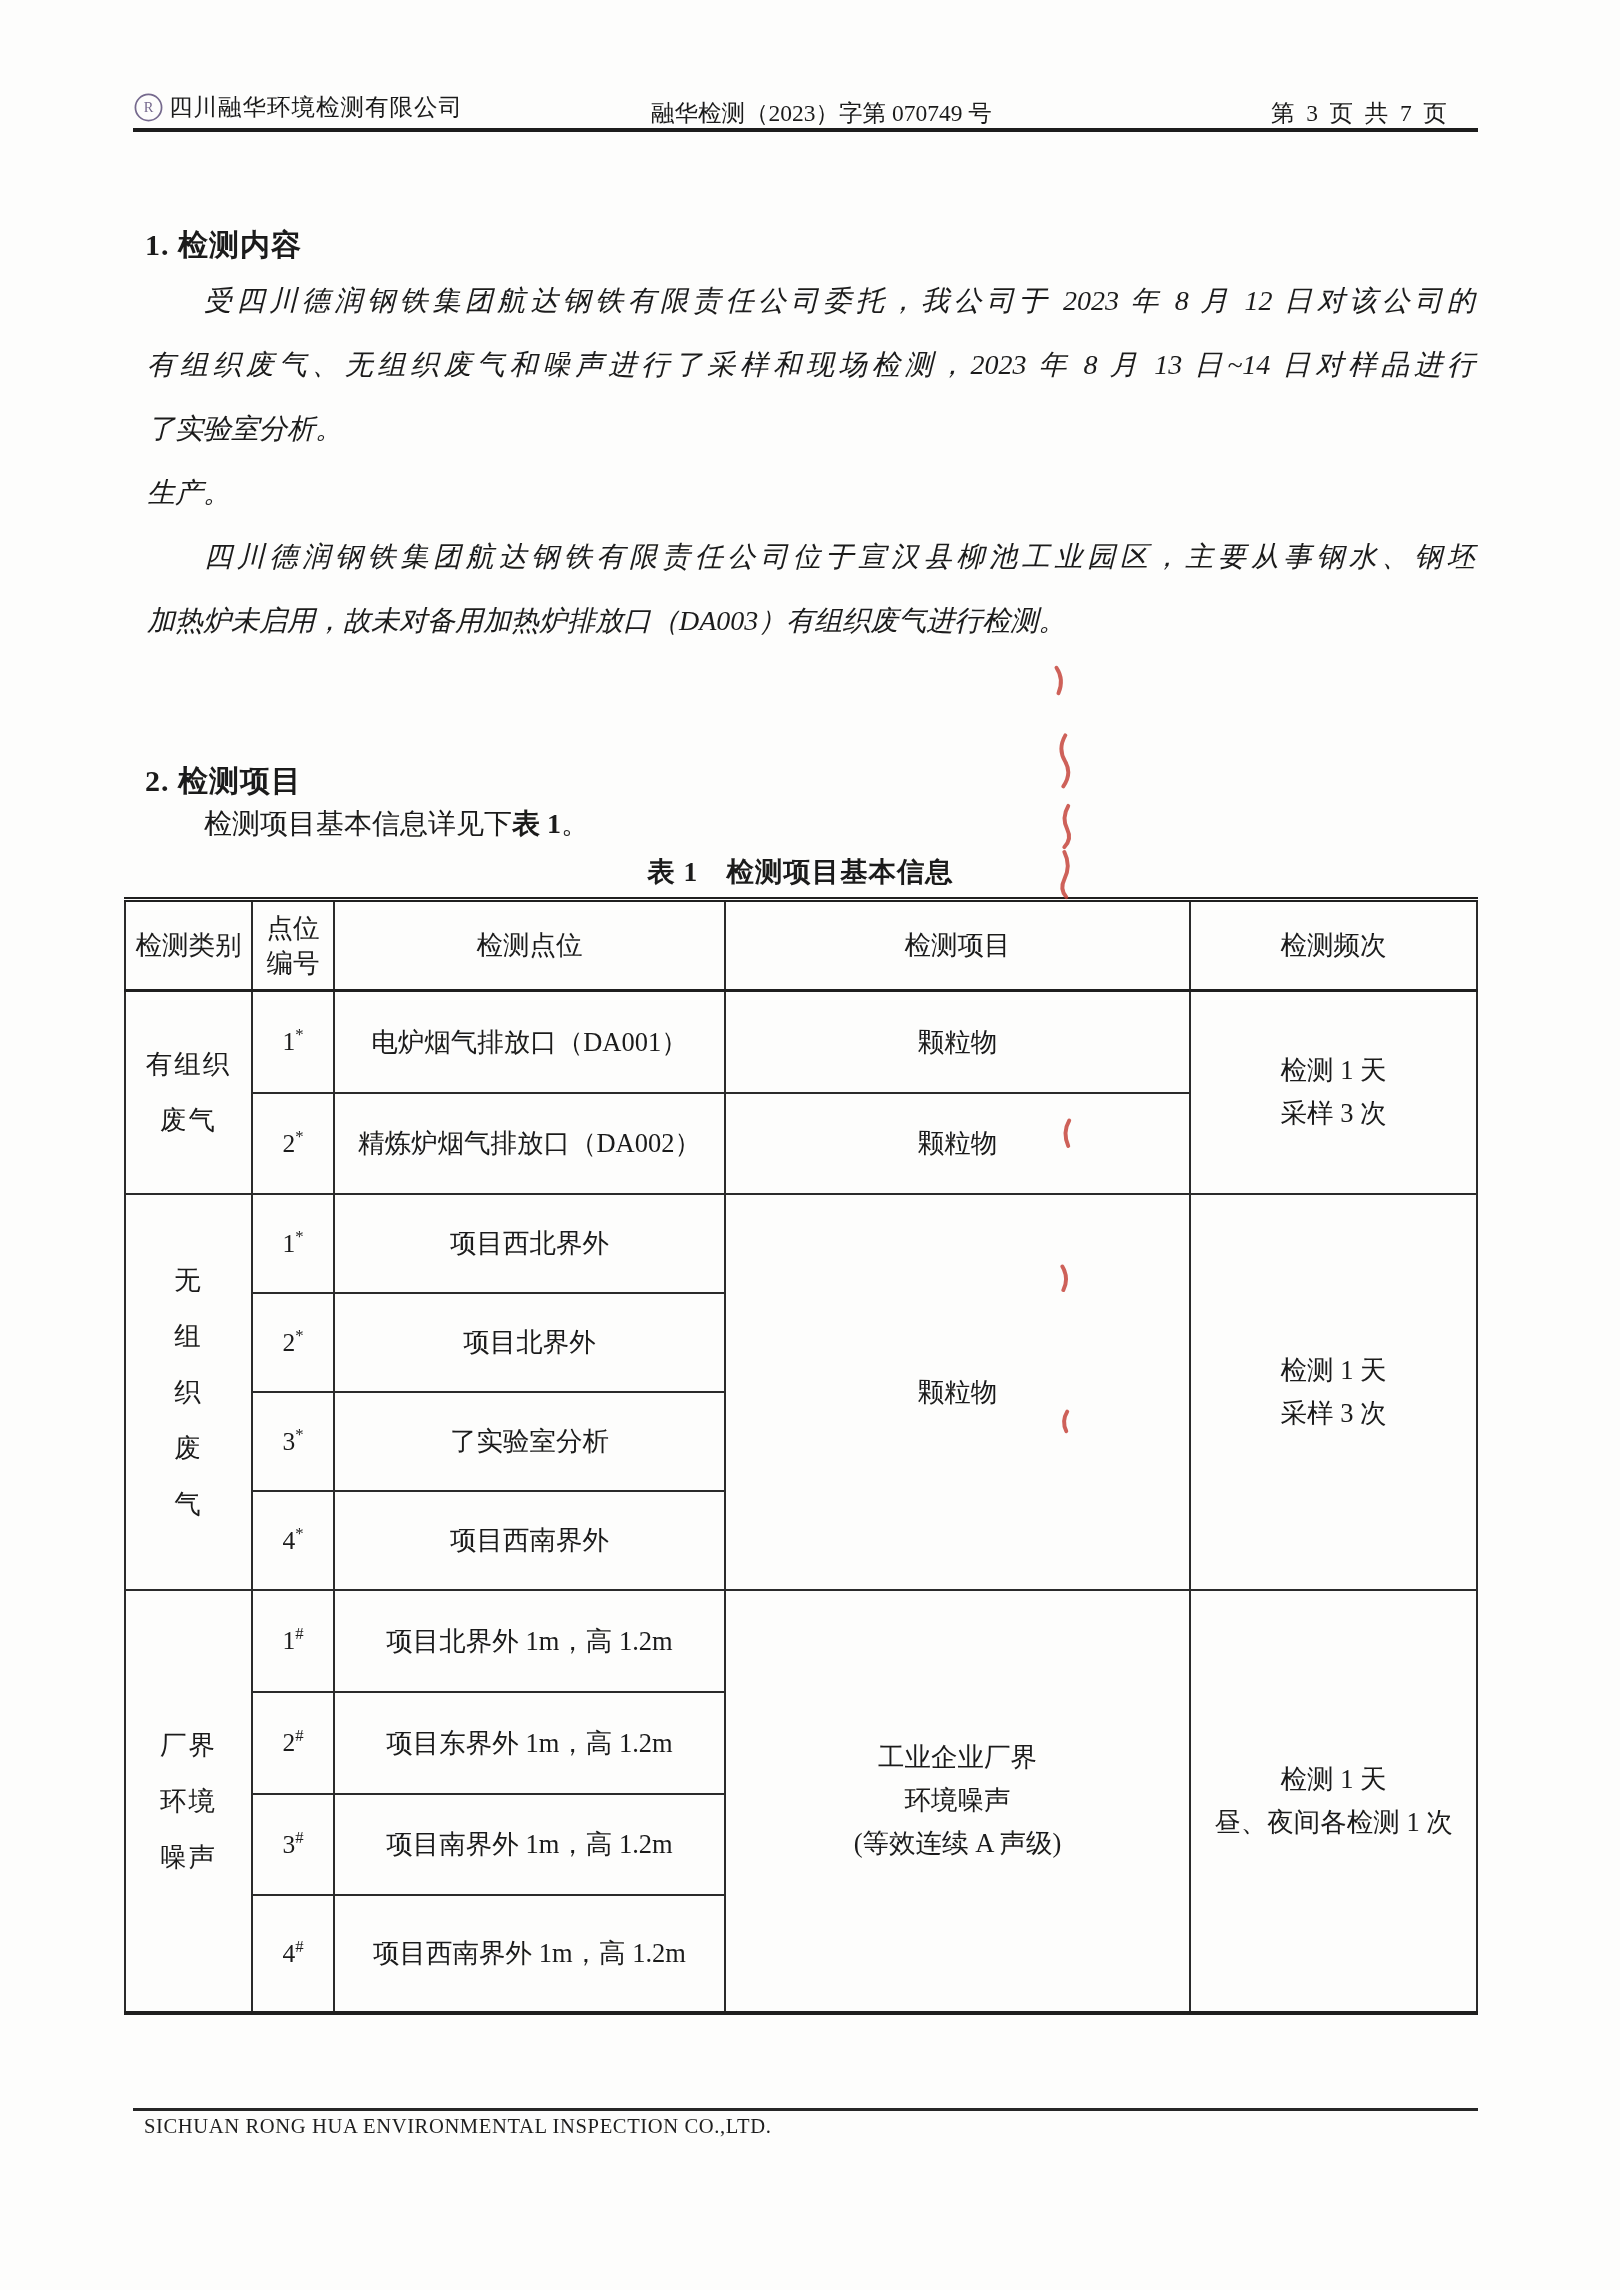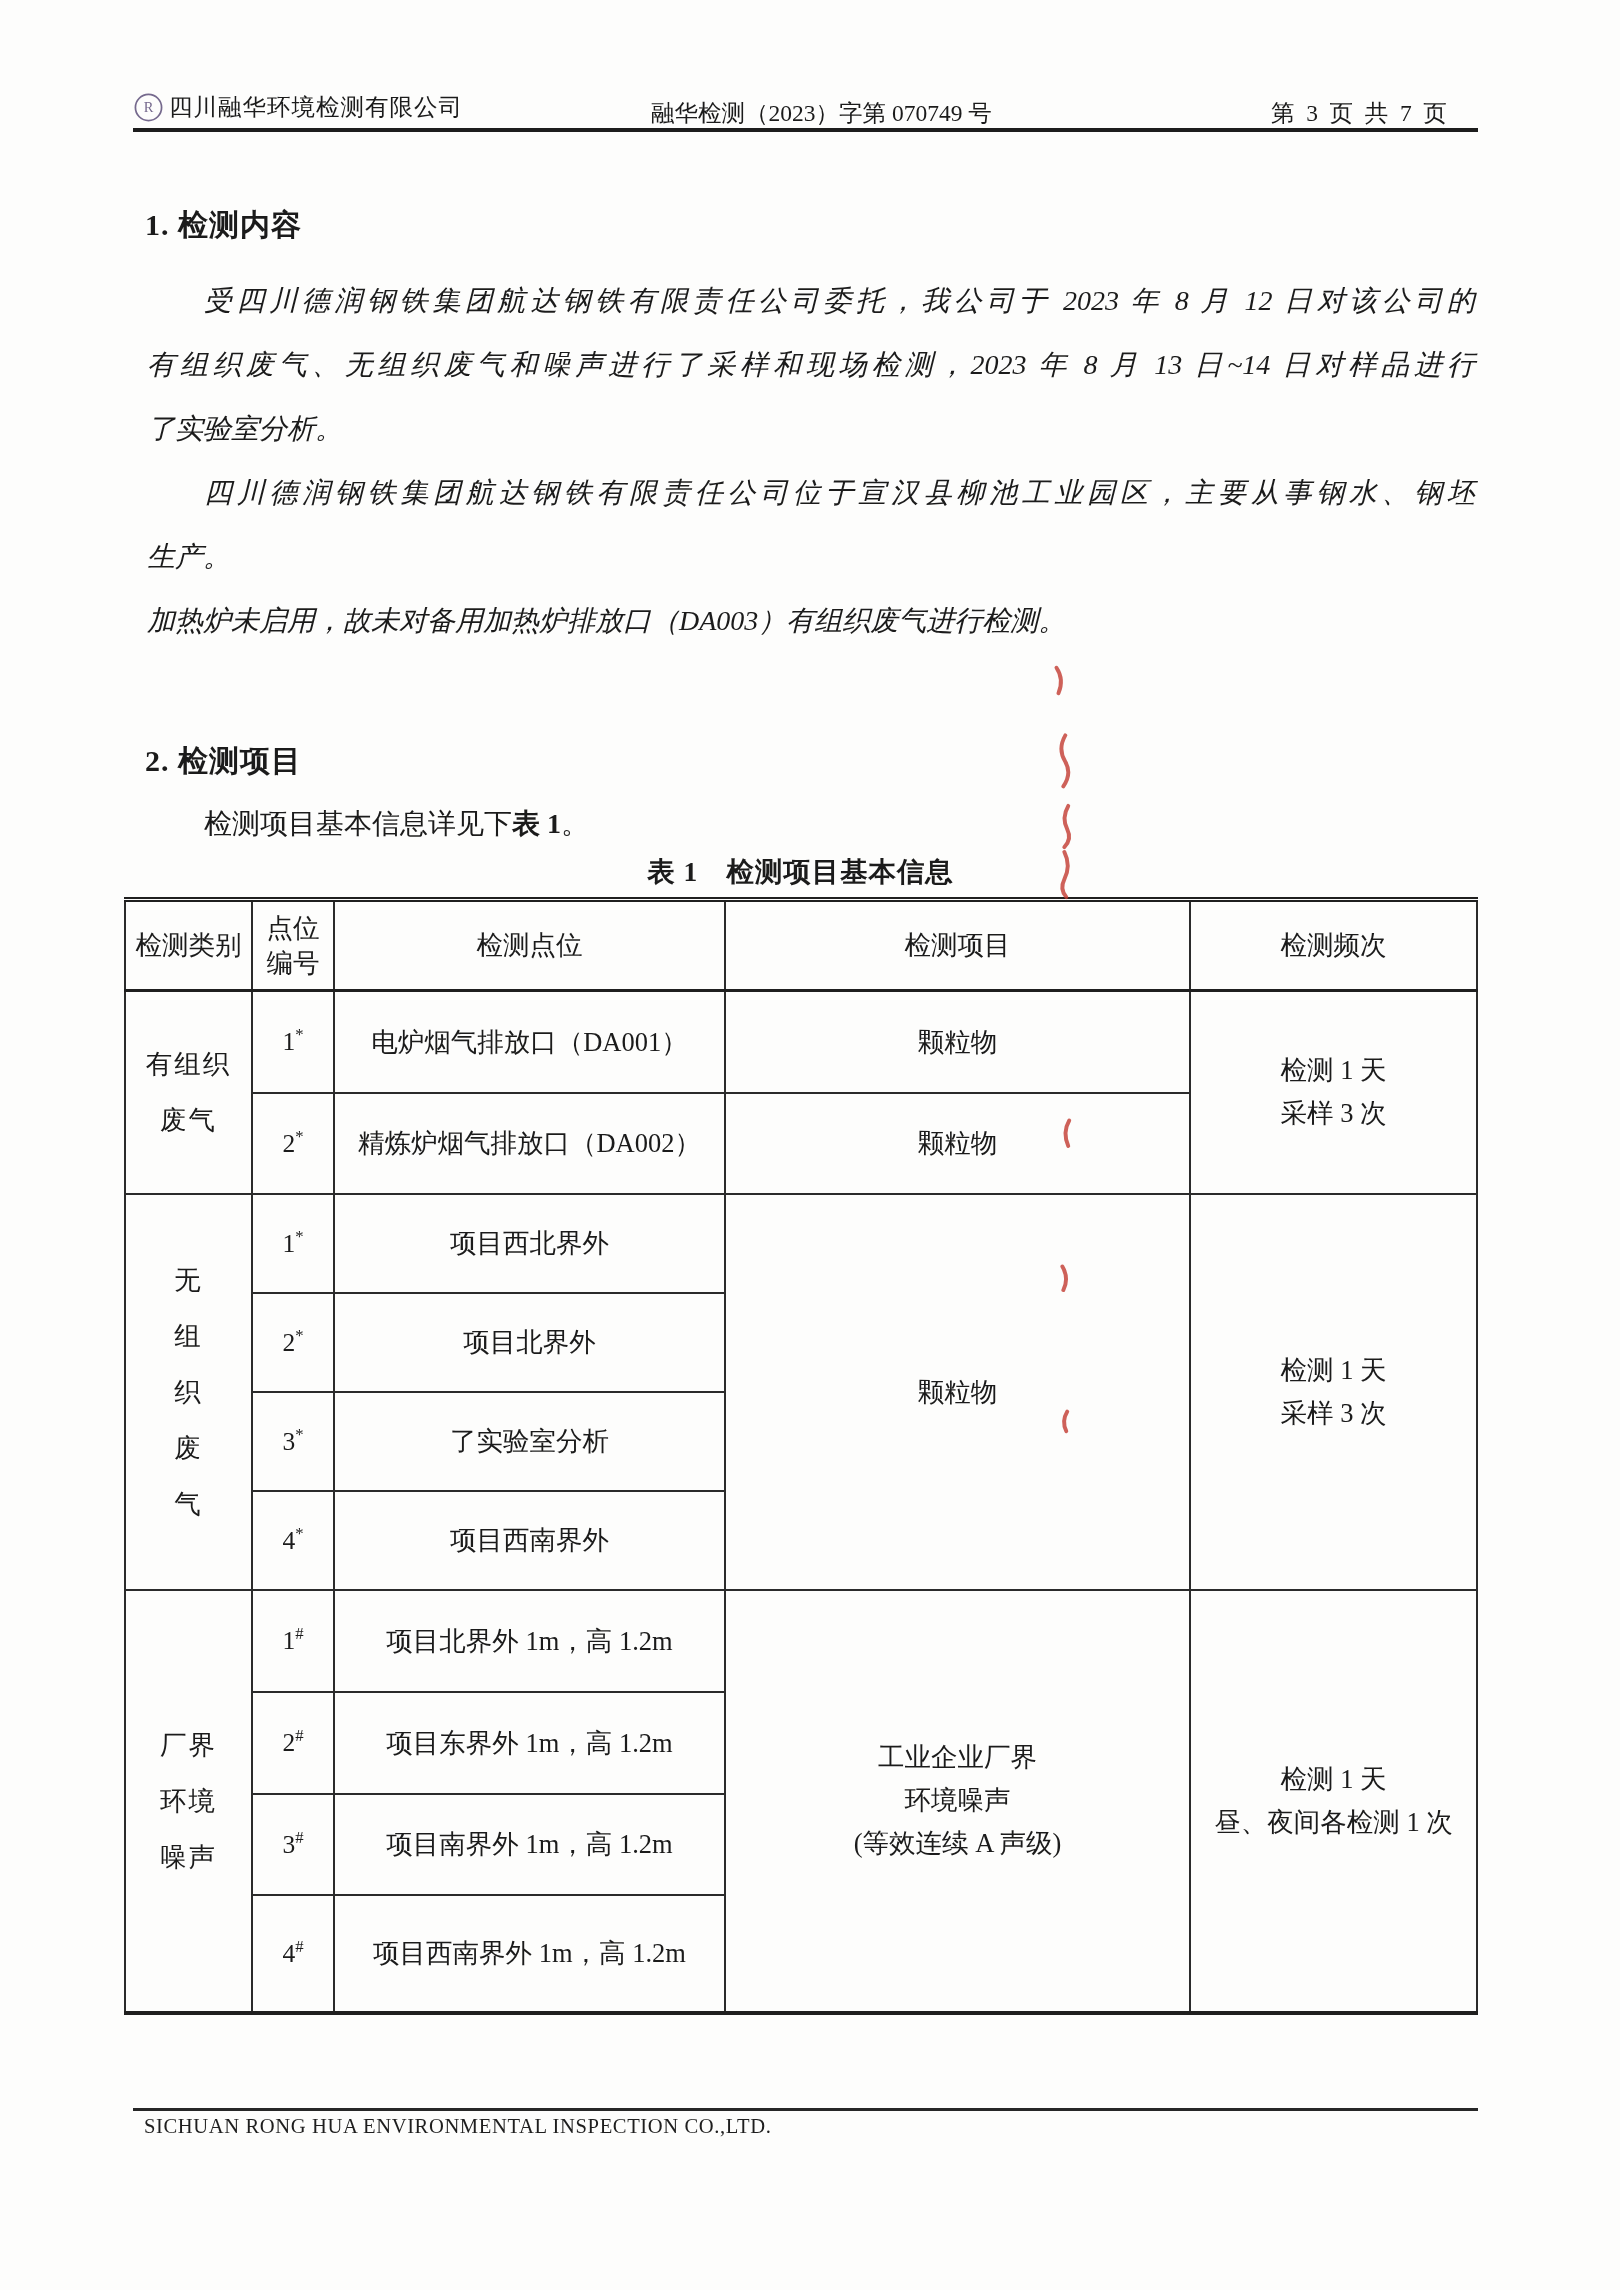--- a/index.html
+++ b/index.html
@@ -9,21 +9,21 @@
     margin:0 auto;overflow:hidden;
   }
   
   .hdr-left{position:absolute;left:133px;top:91px;display:flex;align-items:center;gap:4.9px;}
   .logo{width:31px;height:31px;flex:0 0 auto;}
   .hdr-company{font-size:23.5px;font-weight:400;letter-spacing:1px;white-space:nowrap;text-align:center;}
   .hdr-doc{position:absolute;left:651px;top:97px;font-size:23.5px;white-space:nowrap;}
   .hdr-page{position:absolute;left:1251px;top:97px;font-size:23.5px;letter-spacing:2.9px;white-space:nowrap;margin-left:20px;}
   .hdr-rule{position:absolute;left:133px;top:128px;width:1345px;height:3.9px;background:#1d1d1d;}
   
-  .h1{position:absolute;left:145px;font-size:30px;font-weight:700;letter-spacing:1px;white-space:nowrap;}
+  .h1{position:absolute;left:145px;font-size:30px;font-weight:700;letter-spacing:1px;white-space:nowrap;margin-top:20px;}
   .s1{top:205px;}
   .s2{top:741px;}
   .body-text{position:absolute;left:147px;top:269px;width:1328px;font-size:28px;}
   .line{height:64px;line-height:64px;white-space:nowrap;font-style:italic;}
   .line.indent{text-indent:57px;}
   .line.full{text-align:justify;text-align-last:justify;white-space:normal;}
   .intro{position:absolute;left:147px;top:803px;width:1328px;font-size:28px;text-indent:57px;line-height:41px;}
   .b{font-weight:700;}
   .tbl-title{position:absolute;left:124px;top:854px;width:1353px;text-align:center;font-size:27.4px;letter-spacing:1px;}
   
@@ -59,22 +59,22 @@
   </div>
   <div class="hdr-doc">融华检测（2023）字第 070749 号</div>
   <div class="hdr-page">第 3 页  共 7 页</div>
   <div class="hdr-rule"></div>
 
   <div class="h1 s1">1. 检测内容</div>
   <div class="body-text">
     <div class="line indent full">受四川德润钢铁集团航达钢铁有限责任公司委托，我公司于 2023 年 8 月 12 日对该公司的</div>
     <div class="line full">有组织废气、无组织废气和噪声进行了采样和现场检测，2023 年 8 月 13 日~14 日对样品进行</div>
     <div class="line">了实验室分析。</div>
+    <div class="line">生产。</div>
     <div class="line indent full">四川德润钢铁集团航达钢铁有限责任公司位于宣汉县柳池工业园区，主要从事钢水、钢坯</div>
-    <div class="line">生产。</div>
     <div class="line">加热炉未启用，故未对备用加热炉排放口（DA003）有组织废气进行检测。</div>
   </div>
 
   <div class="h1 s2">2. 检测项目</div>
   <div class="intro">
     <span>检测项目基本信息详见下</span><span class="b">表 1</span><span>。</span>
   </div>
   <div class="tbl-title b">表 1　检测项目基本信息</div>
 
   <table class="t">

